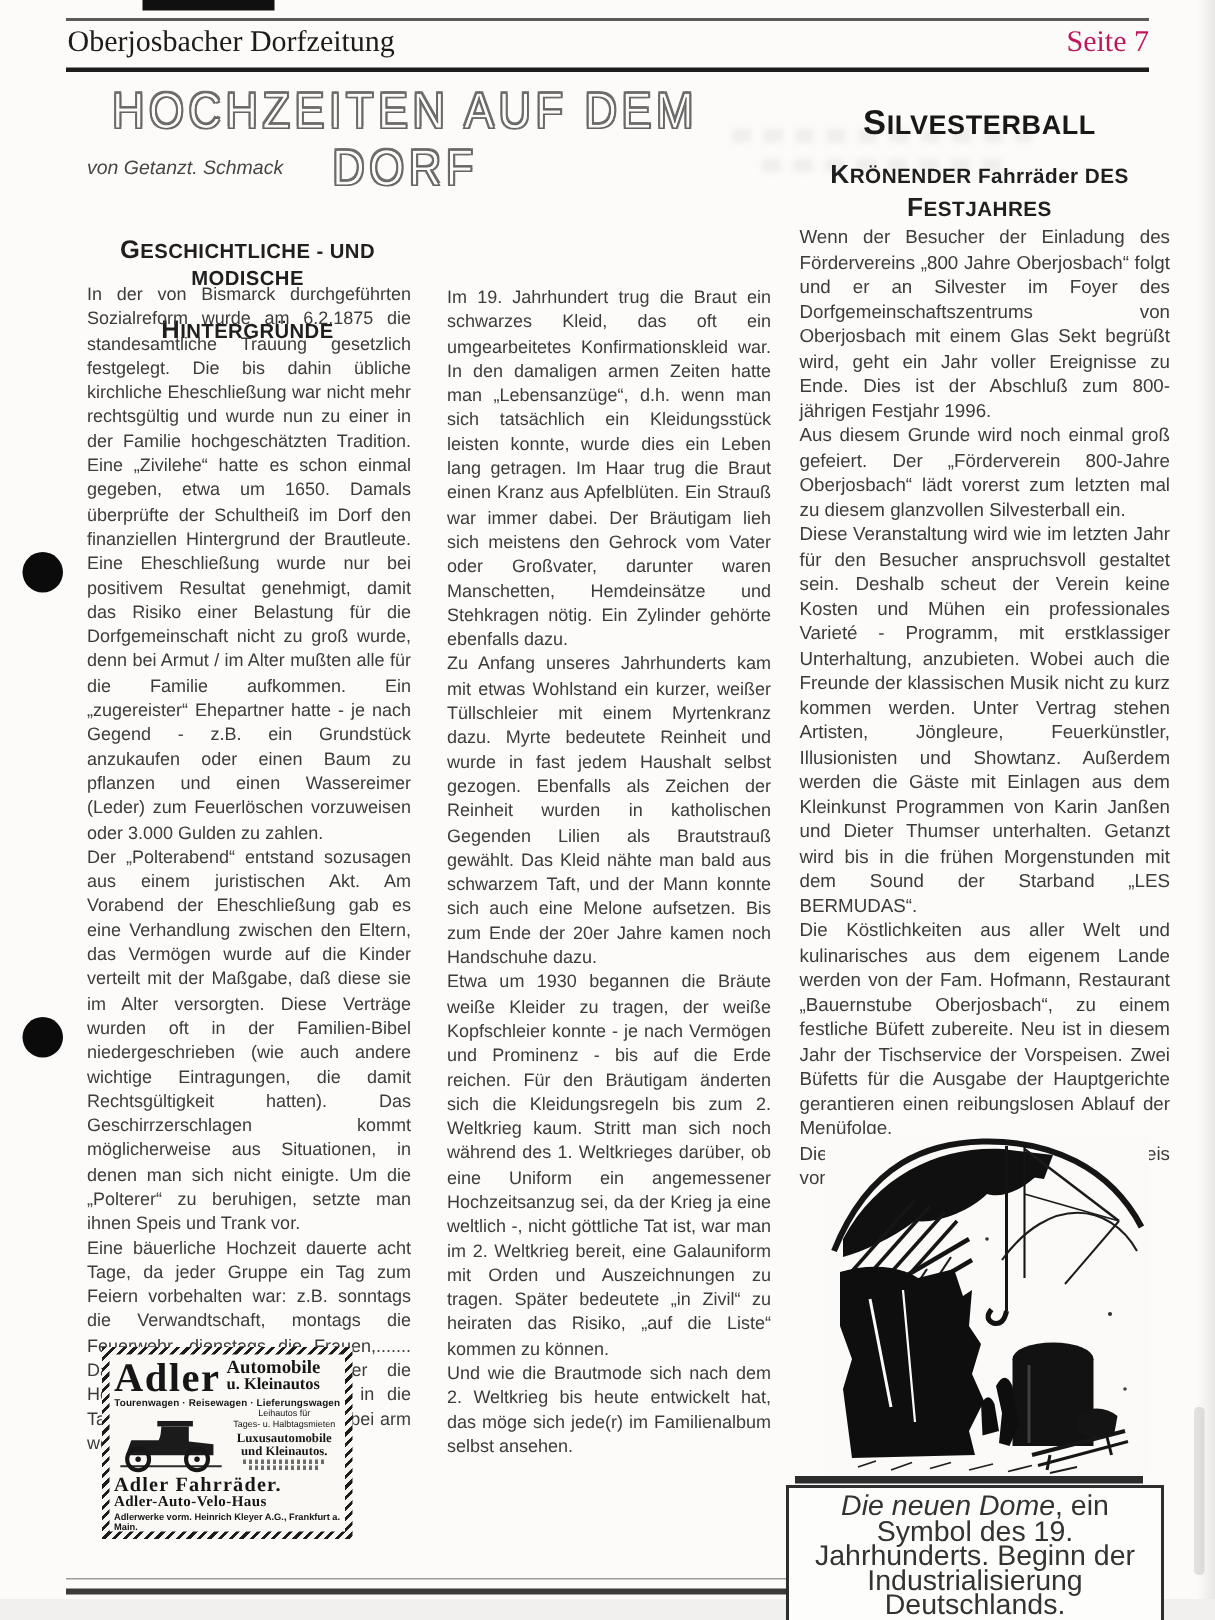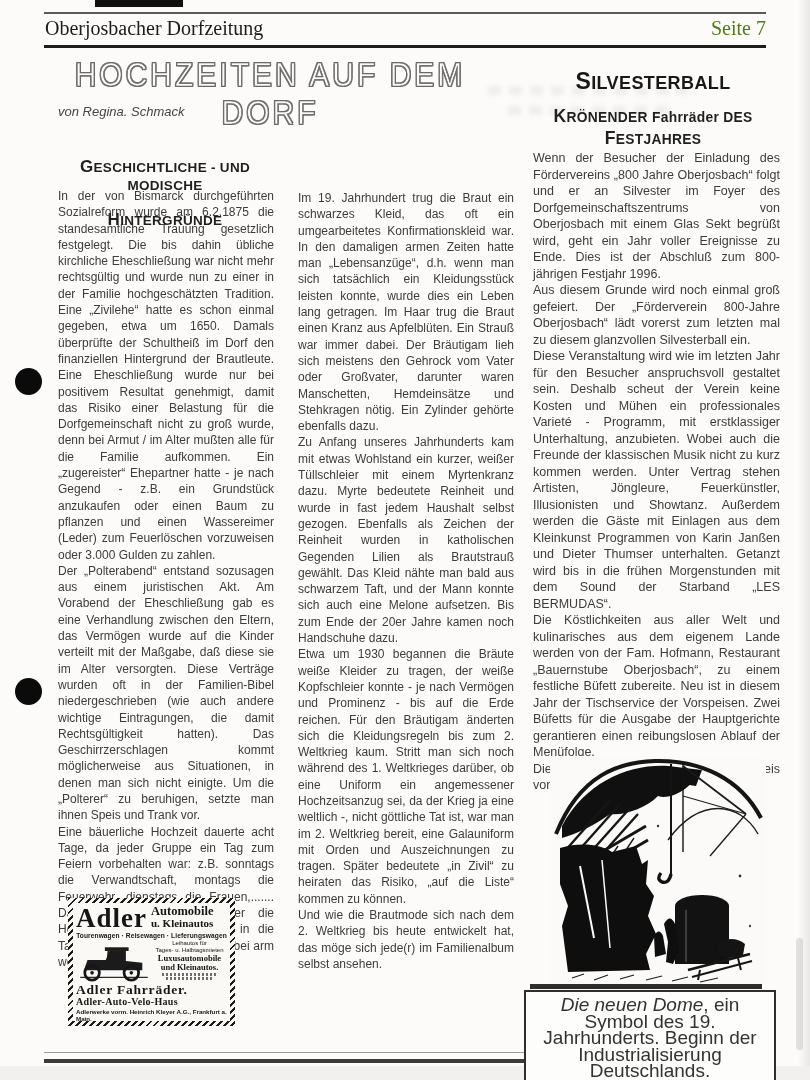--- a/index.html
+++ b/index.html
@@ -18,21 +18,21 @@
   .bottom-strip{left:0;top:1066px;width:810px;height:14px;background:#f1f0ee;}
 
   
   .rule-top{left:44px;top:12px;width:722px;height:2px;background:#5a5a5a;}
   .rule-head{left:44px;top:45px;width:722px;height:3px;background:#1d1d1d;}
   .rule-bot-thin{left:44px;top:1052px;width:720px;height:1px;background:#9b9b9b;}
   .rule-bot-thick{left:44px;top:1059px;width:726px;height:4px;background:#3b3b3b;}
 
   
   .masthead{left:45px;top:17px;font-family:"Liberation Serif",serif;font-size:20px;color:#1c1c1c;}
-  .page-num{left:620px;top:17px;width:146px;text-align:right;font-family:"Liberation Serif",serif;font-size:20px;color:#4d7c0f;}
+  .page-num{left:620px;top:17px;width:146px;text-align:right;font-family:"Liberation Serif",serif;font-size:20px;color:#be185d;}
 
   
   .main-title{left:58px;top:56px;width:424px;text-align:center;font-size:30px;font-weight:400;
     letter-spacing:3px;color:#fcfbf9;transform:scaleY(1.12);transform-origin:top;
     text-shadow:-1px -1px 0 #6f6f6f,1px -1px 0 #6f6f6f,-1px 1px 0 #6f6f6f,1px 1px 0 #6f6f6f;
     -webkit-text-stroke:0.6px #5d5d5d;}
   .byline{left:58px;top:104px;font-style:italic;font-size:13px;color:#454545;}
 
   
   .head-wrap{text-align:center;}
@@ -99,21 +99,21 @@
   <div class="abs ghost ghost1"></div>
   <div class="abs ghost ghost2"></div>
   <div class="abs bottom-strip"></div>
 
   <div class="abs rule-top"></div>
   <div class="abs masthead">Oberjosbacher Dorfzeitung</div>
   <div class="abs page-num">Seite 7</div>
   <div class="abs rule-head"></div>
 
   <div class="abs main-title">HOCHZEITEN AUF DEM DORF</div>
-  <div class="abs byline">von Regina. Schmack</div>
+  <div class="abs byline">von Getanzt. Schmack</div>
 
   <div class="abs head-wrap head1">
     <p class="sc-head">GESCHICHTLICHE - UND MODISCHE</p>
     <p class="sc-head">HINTERGRÜNDE</p>
   </div>
   <div class="abs col col1">
     <p>In der von Bismarck durchgeführten Sozialreform wurde am 6.2.1875 die standesamtliche Trauung gesetzlich festgelegt. Die bis dahin übliche kirchliche Eheschließung war nicht mehr rechtsgültig und wurde nun zu einer in der Familie hochgeschätzten Tradition. Eine „Zivilehe“ hatte es schon einmal gegeben, etwa um 1650. Damals überprüfte der Schultheiß im Dorf den finanziellen Hintergrund der Brautleute. Eine Eheschließung wurde nur bei positivem Resultat genehmigt, damit das Risiko einer Belastung für die Dorfgemeinschaft nicht zu groß wurde, denn bei Armut / im Alter mußten alle für die Familie aufkommen. Ein „zugereister“ Ehepartner hatte - je nach Gegend - z.B. ein Grundstück anzukaufen oder einen Baum zu pflanzen und einen Wassereimer (Leder) zum Feuerlöschen vorzuweisen oder 3.000 Gulden zu zahlen.</p>
     <p>Der „Polterabend“ entstand sozusagen aus einem juristischen Akt. Am Vorabend der Eheschließung gab es eine Verhandlung zwischen den Eltern, das Vermögen wurde auf die Kinder verteilt mit der Maßgabe, daß diese sie im Alter versorgten. Diese Verträge wurden oft in der Familien-Bibel niedergeschrieben (wie auch andere wichtige Eintragungen, die damit Rechtsgültigkeit hatten). Das Geschirrzerschlagen kommt möglicherweise aus Situationen, in denen man sich nicht einigte. Um die „Polterer“ zu beruhigen, setzte man ihnen Speis und Trank vor.</p>
     <p>Eine bäuerliche Hochzeit dauerte acht Tage, da jeder Gruppe ein Tag zum Feiern vorbehalten war: z.B. sonntags die Verwandtschaft, montags die Feuerwehr, dienstags die Frauen,....... Da hatte der Brautvater, der die Hochzeit ausrichtete, sehr tief in die Tasche zu greifen und konnte dabei arm werden.</p>
   </div>

